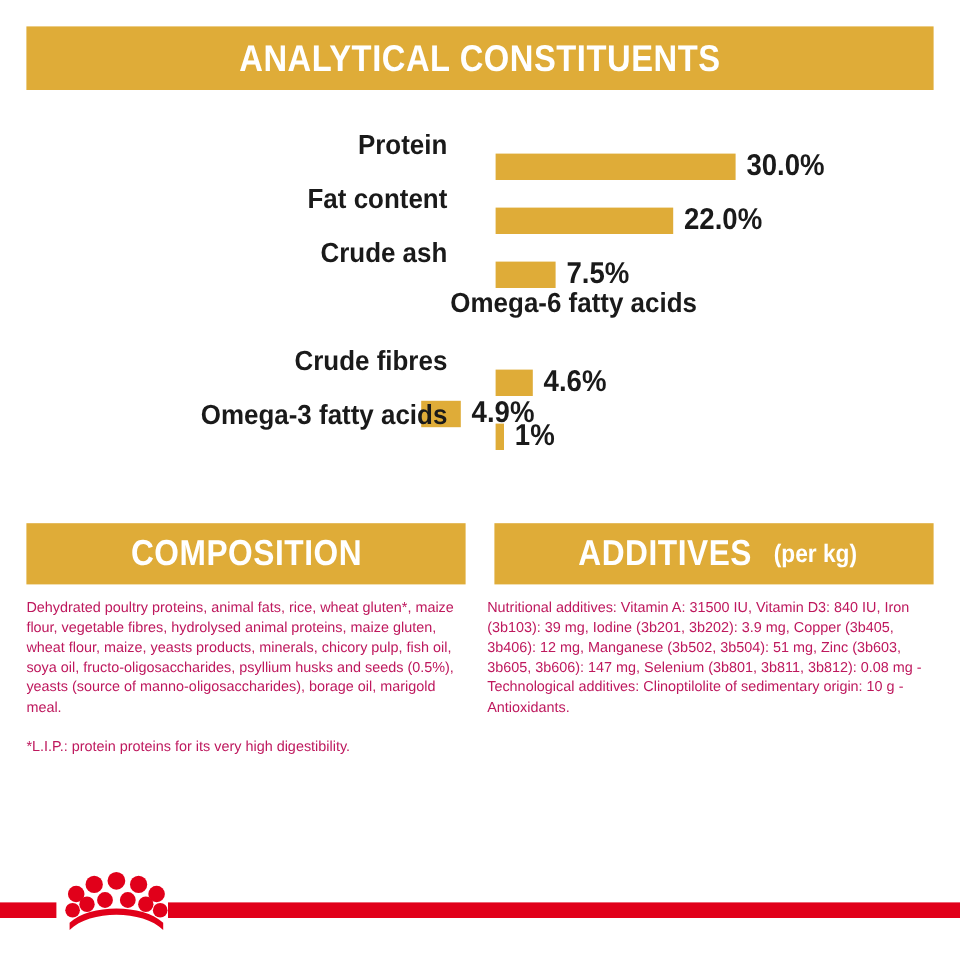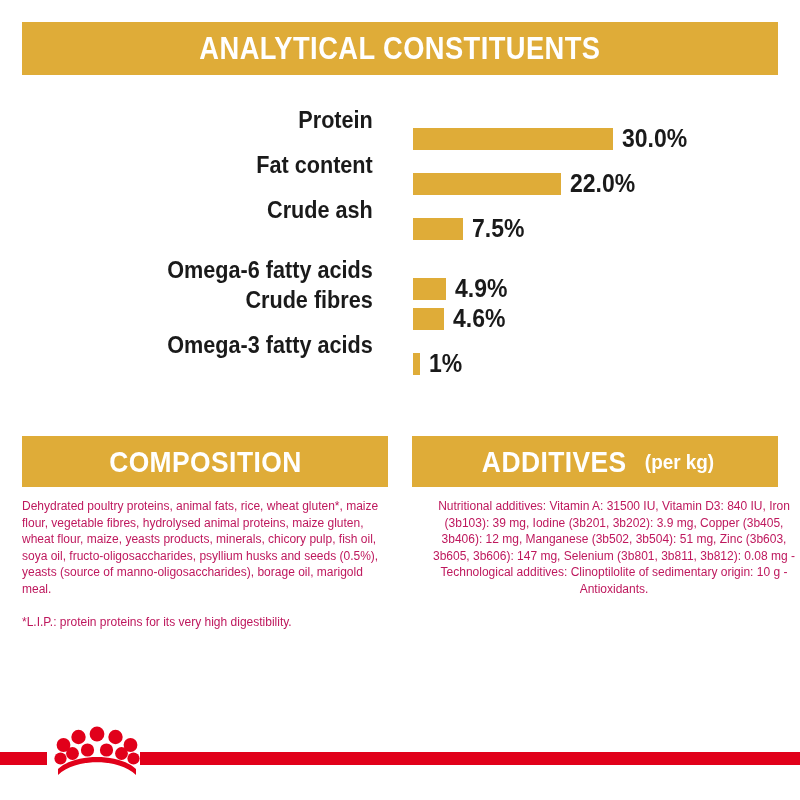--- a/index.html
+++ b/index.html
@@ -131,21 +131,21 @@
   .text-col {
     position: absolute;
     top: 498px;
     font-family: "Liberation Sans Narrow", "Liberation Sans", sans-serif;
     font-size: 12px;
     line-height: 16.5px;
     color: #be185d;
   }
 
   #col-composition { left: 22px; width: 372px; }
-  #col-additives   { left: 428px; width: 372px; text-align: center; }
+  #col-additives   { left: 406px; width: 372px; }
 
   .text-note { margin-top: 17px; }
 
   
   #footer {
     position: absolute;
     left: 0;
     top: 700px;
     width: 800px;
     height: 100px;
@@ -205,21 +205,21 @@
     </div>
 
     <div class="chart-row" style="top:90px;">
       <span class="row-label">Crude ash</span>
       <span class="row-bar-wrap">
         <span class="row-bar" style="width:50px;"></span>
         <span class="row-value">7.5%</span>
       </span>
     </div>
 
-    <div class="chart-row" style="top:150px;">
+    <div class="chart-row" style="top:135px;flex-direction:column;">
       <span class="row-label">Omega-6 fatty acids</span>
       <span class="row-bar-wrap">
         <span class="row-bar" style="width:33px;"></span>
         <span class="row-value">4.9%</span>
       </span>
     </div>
 
     <div class="chart-row" style="top:180px;">
       <span class="row-label">Crude fibres</span>
       <span class="row-bar-wrap">

